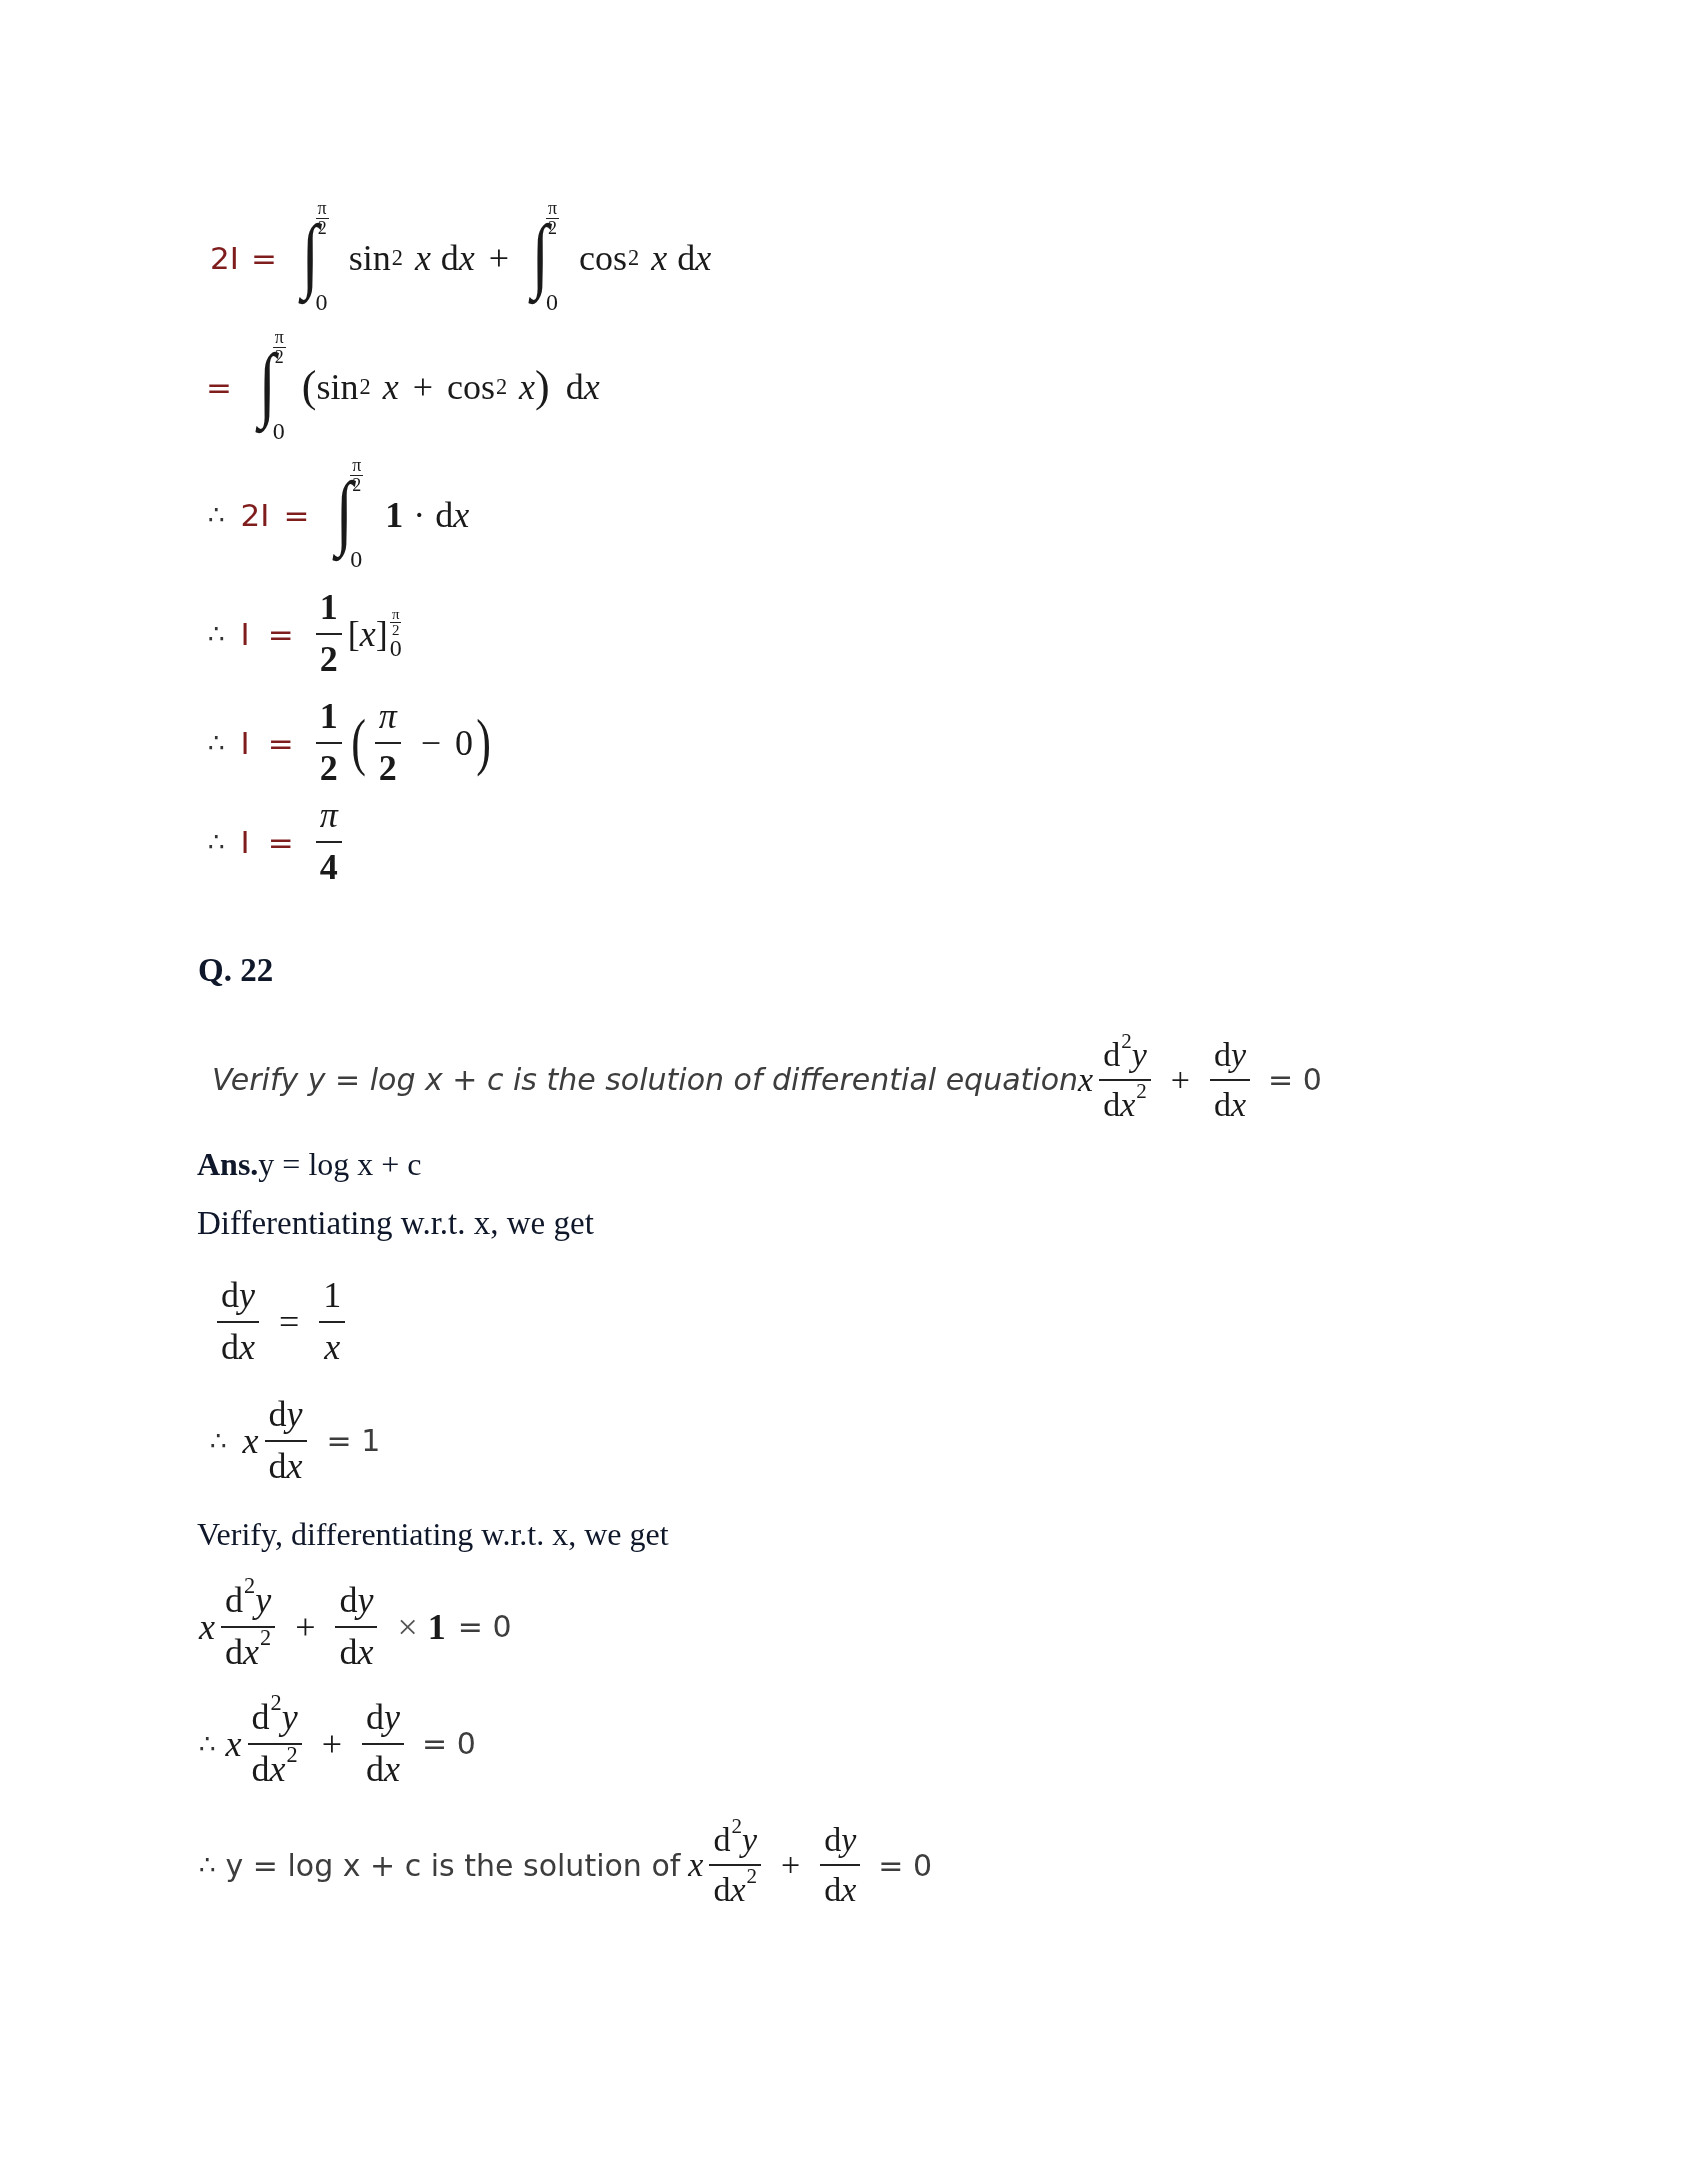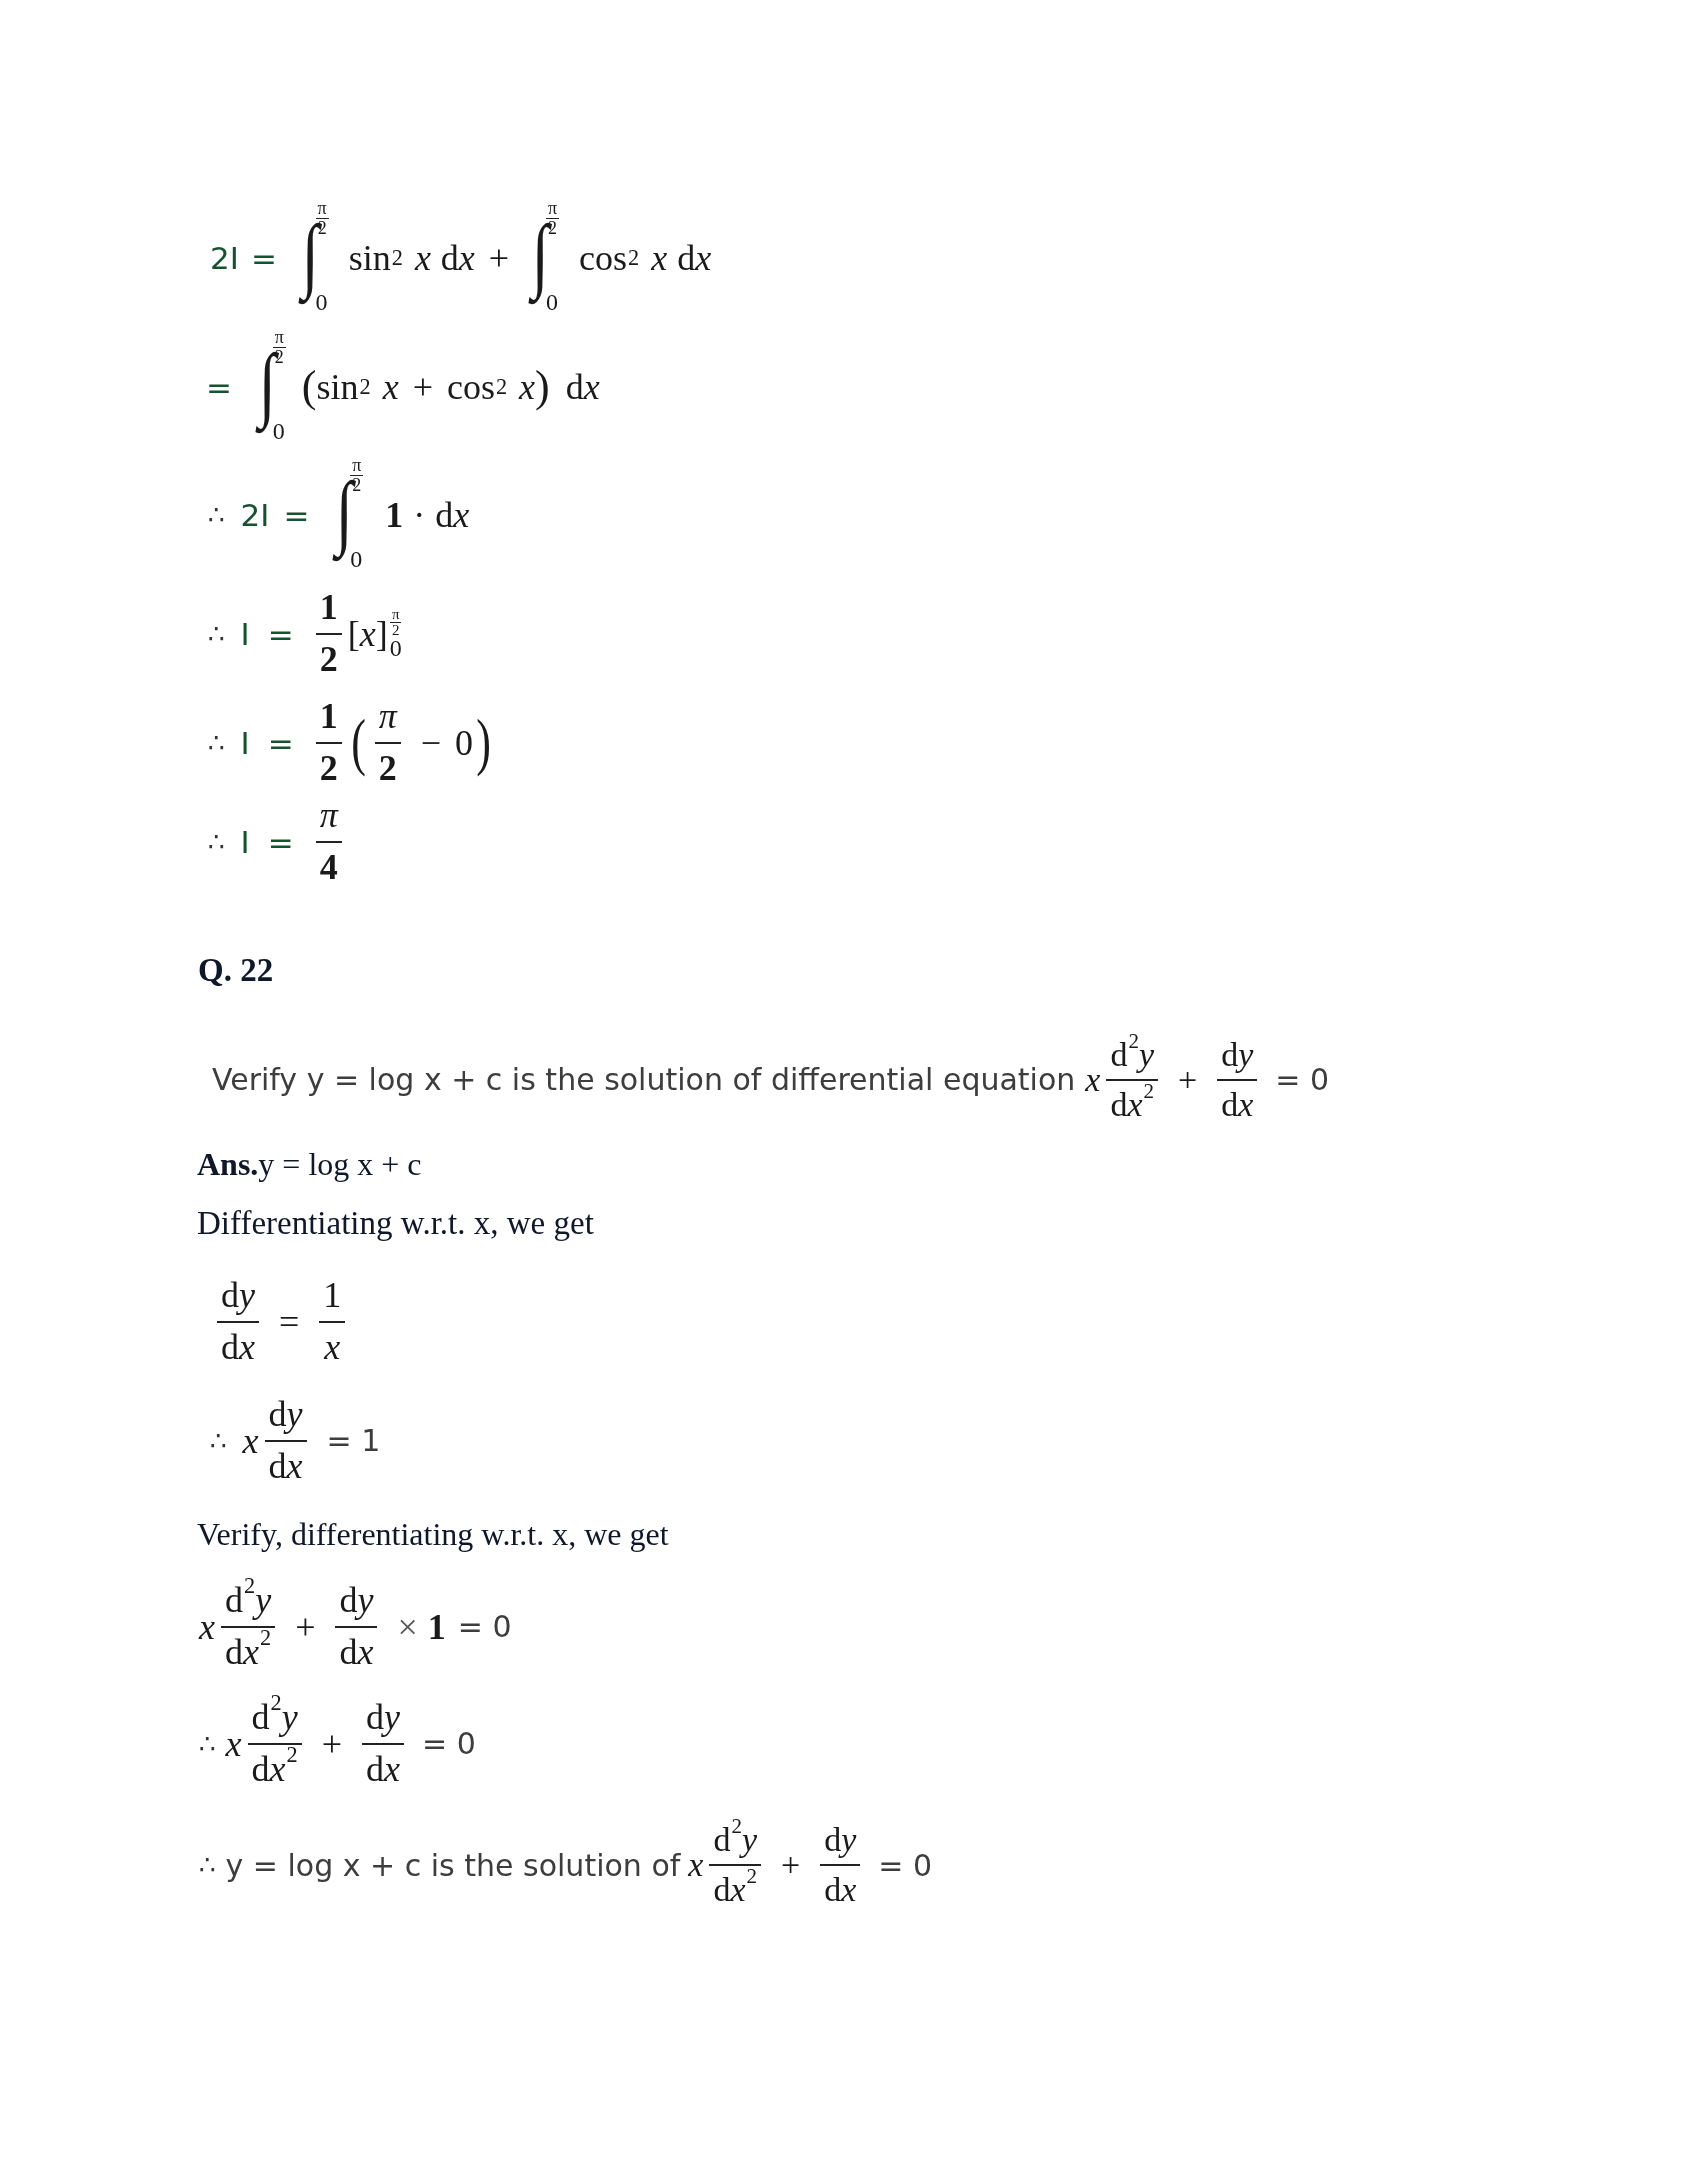--- a/index.html
+++ b/index.html
@@ -21,21 +21,21 @@
   .frac { display:inline-flex; flex-direction:column; align-items:center; margin:0 6px; vertical-align:middle; }
   .frac .num, .frac .den { line-height:1.05; padding:0 4px; }
   .frac .bar { width:100%; border-top:2px solid #222; margin:6px 0; }
   sup.s { font-size:0.62em; vertical-align:0.85em; line-height:0; margin-left:1px; }
   .paren-big { font-size:63px; line-height:1; transform:scaleX(0.7); display:inline-block; }
   .bracket-limits { display:inline-flex; flex-direction:column; align-items:center; margin-left:2px; line-height:1; }
   .bracket-limits .up { font-size:15px; display:inline-flex; flex-direction:column; align-items:center; }
   .bracket-limits .up .bar { border-bottom:1.5px solid #222; padding:0 2px; }
   .bracket-limits .lo { font-size:24px; margin-top:-2px; }
   .therefore { font-family:"DejaVu Sans",sans-serif; font-size:26px; color:#333; margin-right:16px; }
-  .plain { font-family:"DejaVu Sans","Liberation Sans",sans-serif; color:#14532d; font-size:31px; }
+  .plain { font-family:"DejaVu Sans","Liberation Sans",sans-serif; color:#7f1d1d; font-size:31px; }
 </style>
 </head>
 <body>
 
 <div class="line math" style="left:210px; top:203px; height:109px;">
   <span class="plain">2I</span>
   <span class="plain op" style="margin:0 16px 0 12px;">=</span>
   <span class="int">
     <span class="sign">∫</span>
     <span class="limits">
@@ -162,21 +162,21 @@
   <span class="frac">
       <span class="num mi">π</span>
       <span class="bar"></span>
       <span class="den rm bold">4</span>
     </span>
 </div>
 
 <div class="line serif bold" style="left:198px; top:952px; font-size:33px;">Q. 22</div>
 
 <div class="line" style="left:212px; top:1020px; height:119px;">
-  <span class="sans" style="font-size:30px; margin-right:10px;">Verify y = log x + c is the solution of differential equation</span>
+  <span class="sans" style="font-size:30px; margin-right:0;font-style:italic;">Verify y = log x + c is the solution of differential equation</span>
   <span class="math" style="display:inline-flex; align-items:center; font-size:34px;">
     <span class="mi">x</span>
     <span class="frac">
         <span class="num"><span class="rm">d</span><sup class="s">2</sup><span class="mi">y</span></span>
         <span class="bar"></span>
         <span class="den"><span class="rm">d</span><span class="mi">x</span><sup class="s">2</sup></span>
       </span>
     <span class="op">+</span>
     <span class="frac">
         <span class="num"><span class="rm">d</span><span class="mi">y</span></span>

